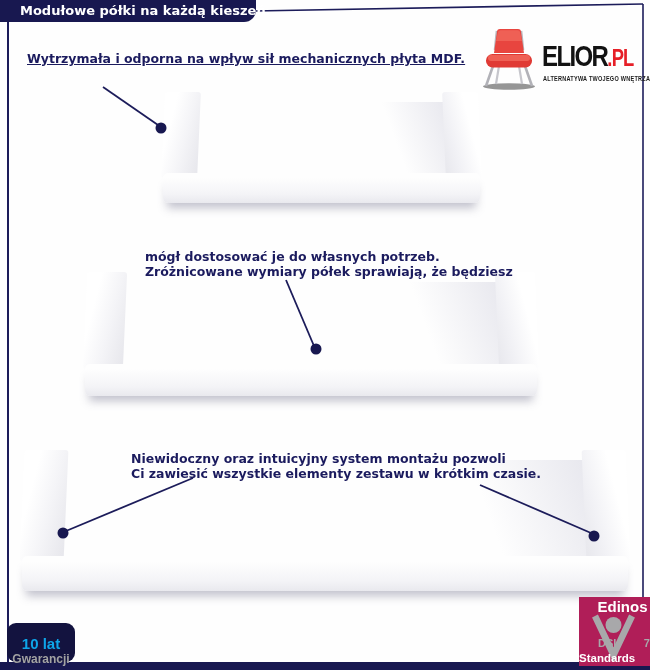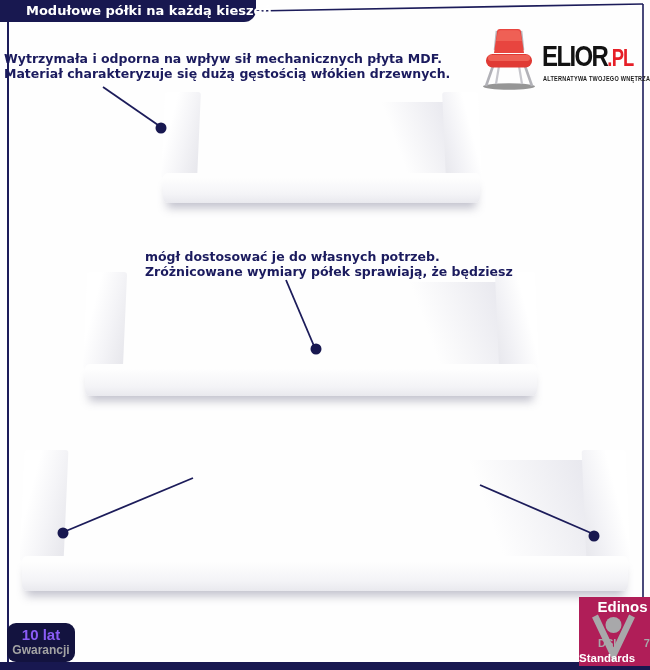--- a/index.html
+++ b/index.html
@@ -2,29 +2,29 @@
 <html><head>
 <meta charset="utf-8">
 <style>
   html,body{margin:0;padding:0;background:#ffffff;}
   #canvas{position:relative;width:650px;height:670px;background:#fefefe;overflow:hidden;
           font-family:"DejaVu Sans",sans-serif;}
 
   
   .banner{position:absolute;left:0;top:0;width:256px;height:22px;background:#181850;
           border-bottom-right-radius:12px;z-index:5;color:#fff;
-          font:700 13px/22px "DejaVu Sans",sans-serif;padding-left:26px;box-sizing:border-box;
+          font:700 13px/22px "DejaVu Sans",sans-serif;padding-left:20px;box-sizing:border-box;
           white-space:nowrap;}
   .bottombar{position:absolute;left:0;top:662px;width:650px;height:8px;background:#181850;z-index:5;}
   svg.overlay{position:absolute;left:0;top:0;z-index:2;pointer-events:none;}
 
   
   .callout{position:absolute;z-index:3;color:#1b1b5e;
            font:700 12.5px/15px "DejaVu Sans",sans-serif;white-space:nowrap;}
-  .c1{left:4px;top:51px;}
+  .c1{left:27px;top:51px;text-decoration:underline;}
   .c2{left:145px;top:249px;}
   .c3{left:131px;top:451px;}
 
   
   .shelf{position:absolute;z-index:1;}
   .shelf .sp{position:absolute;top:0;height:calc(100% - var(--bh) + 5px);width:var(--pw);
              border-radius:3px;}
   .shelf .sp.left{left:0;transform:skewX(-2.5deg);
              background:linear-gradient(102deg,#ffffff 25%,#f4f4f7 60%,#e8e8ed 95%);}
   .shelf .sp.right{right:0;transform:skewX(2.5deg);
@@ -46,21 +46,21 @@
         font:900 30px/1 "Liberation Sans",sans-serif;letter-spacing:-2px;color:#121212;
         transform:scaleX(.8);transform-origin:left bottom;}
   .logo .wordmark .pl{color:#e61f27;font-size:23px;letter-spacing:-1px;}
   .logo .tagline{position:absolute;left:63px;top:47px;white-space:nowrap;
         font:700 6.5px/8px "Liberation Sans",sans-serif;letter-spacing:.3px;color:#1a1a1a;
         transform:scaleX(.85);transform-origin:left;}
 
   
   .warranty{position:absolute;left:7px;top:623px;width:68px;height:39px;background:#13133f;
             border-radius:9px;z-index:6;text-align:center;box-sizing:border-box;}
-  .warranty .w1{color:#8b5cf6;font:700 15px/17px "Liberation Sans",sans-serif;margin-top:3px;}
+  .warranty .w1{color:#0ea5e9;font:700 15px/17px "Liberation Sans",sans-serif;margin-top:12px;}
   .warranty .w2{color:#a3a3a3;font:700 12px/14px "Liberation Sans",sans-serif;}
 
   
   .cert{position:absolute;left:579px;top:597px;width:87px;height:69px;background:#b01e58;z-index:6;}
   .cert .cname{position:absolute;top:1px;left:0;width:100%;text-align:center;color:#fff;
         font:700 15px/17px "Liberation Sans",sans-serif;}
   .cert svg{position:absolute;left:0;top:14px;}
   .cert .dsi{position:absolute;left:19px;top:40px;color:#a8a8aa;
         font:700 11px/12px "Liberation Sans",sans-serif;}
   .cert .n804{position:absolute;right:4px;top:40px;color:#a8a8aa;
@@ -107,25 +107,28 @@
     <circle cx="63" cy="533" r="5.5" fill="#181850"></circle>
     <circle cx="594" cy="536" r="5.5" fill="#181850"></circle>
   </svg>
 
   <div class="banner">Modułowe półki na każdą kieszeń.</div>
 
   <div class="bottombar"></div>
 
   <div class="callout c1">
     <div>Wytrzymała i odporna na wpływ sił mechanicznych płyta MDF.</div>
-    <div>Materiał charakteryzuje się dużą gęstością włókien drzewnych.</div>
   </div>
   <div class="callout c2">
     <div>mógł dostosować je do własnych potrzeb.</div>
     <div>Zróżnicowane wymiary półek sprawiają, że będziesz</div>
+  </div>
+  <div class="callout c3">
+    <div>Niewidoczny oraz intuicyjny system montażu pozwoli</div>
+    <div>Ci zawiesić wszystkie elementy zestawu w krótkim czasie.</div>
   </div>
 
   <div class="logo">
     <svg class="chair" width="58" height="62" viewBox="0 0 58 62">
       <ellipse cx="29" cy="58.5" rx="26" ry="3.2" fill="#2e2e2e" opacity="0.5"></ellipse>
       <line x1="17" y1="3" x2="15" y2="22" stroke="#b6b6bc" stroke-width="2.6"></line>
       <line x1="41" y1="3" x2="43" y2="22" stroke="#b6b6bc" stroke-width="2.6"></line>
       <line x1="13" y1="38" x2="6" y2="58" stroke="#b2b2b8" stroke-width="2.6"></line>
       <line x1="45" y1="38" x2="52" y2="58" stroke="#b2b2b8" stroke-width="2.6"></line>
       <line x1="19" y1="38" x2="16" y2="56" stroke="#c6c6cc" stroke-width="2.2"></line>

